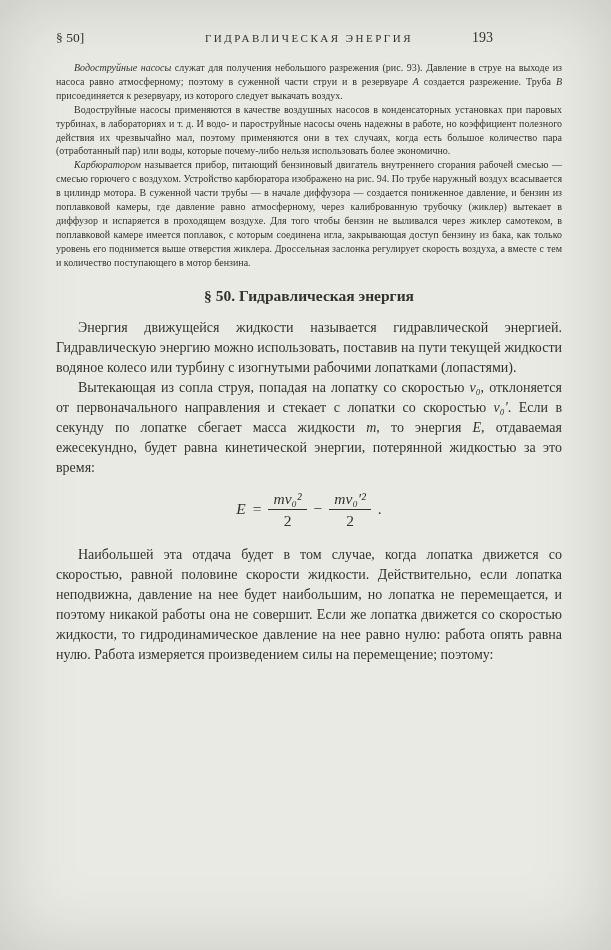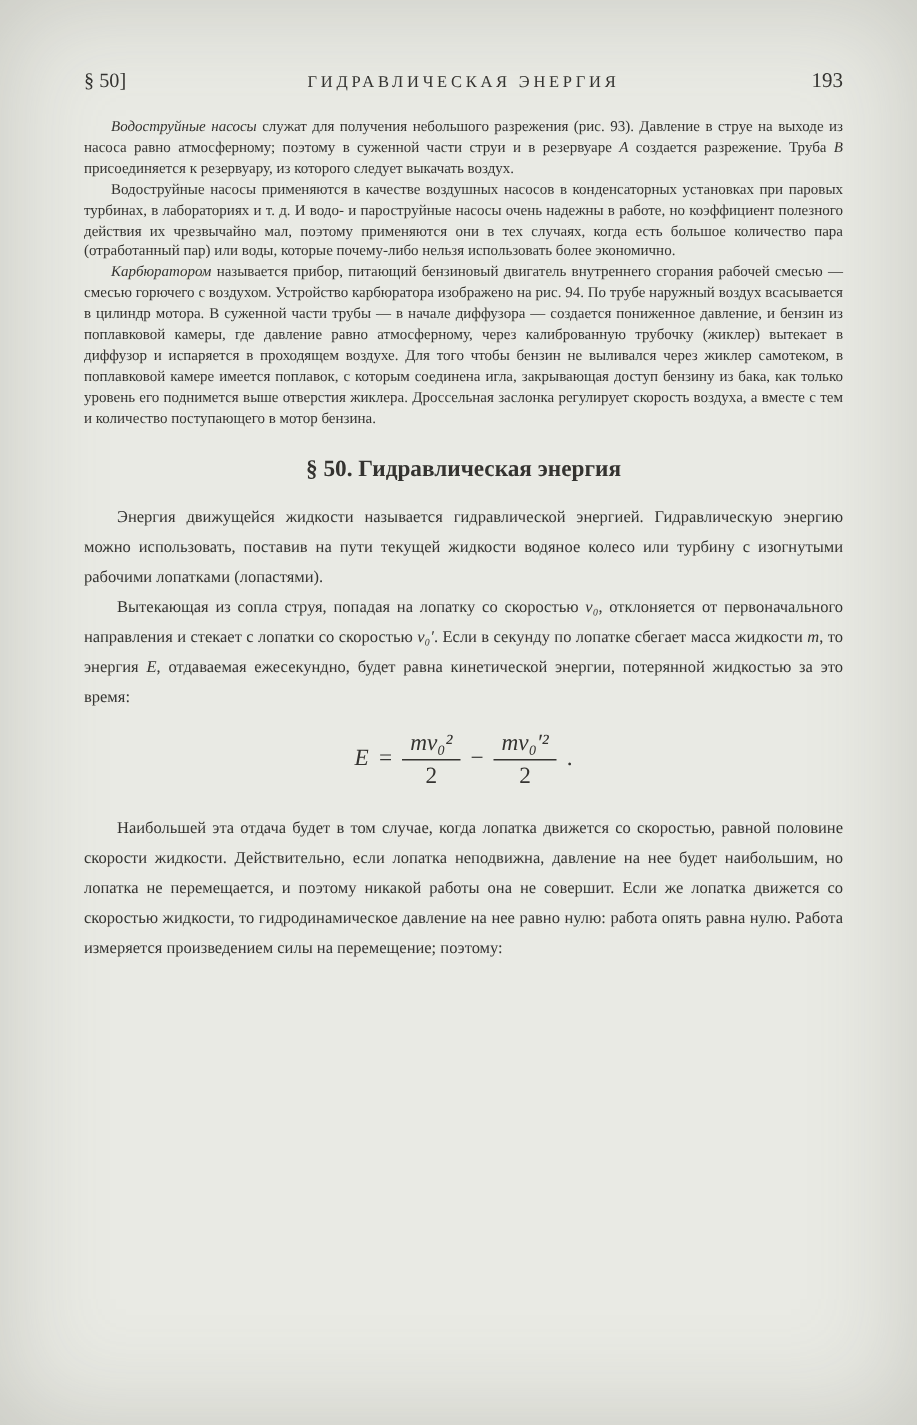--- a/index.html
+++ b/index.html
@@ -6,34 +6,34 @@
   html, body { margin: 0; padding: 0; }
   body {
     width: 611px;
     height: 950px;
     background: #e9eae4;
     box-shadow: inset 0 0 70px rgba(110,110,100,0.28);
     font-family: "Liberation Serif", serif;
     color: #343330;
     overflow: hidden;
   }
-  .page { padding: 46px 49px 0 56px; }
+  .page { padding: 30px 49px 0 56px; }
 
   .header {
     display: flex;
     align-items: baseline;
     margin-bottom: 15px;
   }
   .header .hl { width: 90px; font-size: 13.5px; }
   .header .ht { flex: 1; text-align: center; font-size: 11px; letter-spacing: 2.5px; }
-  .header .hp { width: 90px; text-align: right; font-size: 14px; }
+  .header .hp { width: 90px; text-align: left; font-size: 14px; }
 
   p { margin: 0; text-align: justify; }
   .petit { font-size: 10px; line-height: 13.9px; text-indent: 18px; }
-  .main  { font-size: 11px; line-height: 20px;  text-indent: 22px; }
+  .main  { font-size: 14px; line-height: 20px;  text-indent: 22px; }
   .it { font-style: italic; }
 
   .heading {
     font-size: 15.5px;
     font-weight: bold;
     text-align: center;
     margin: 17px 0 13px 0;
   }
 
   .formula {

